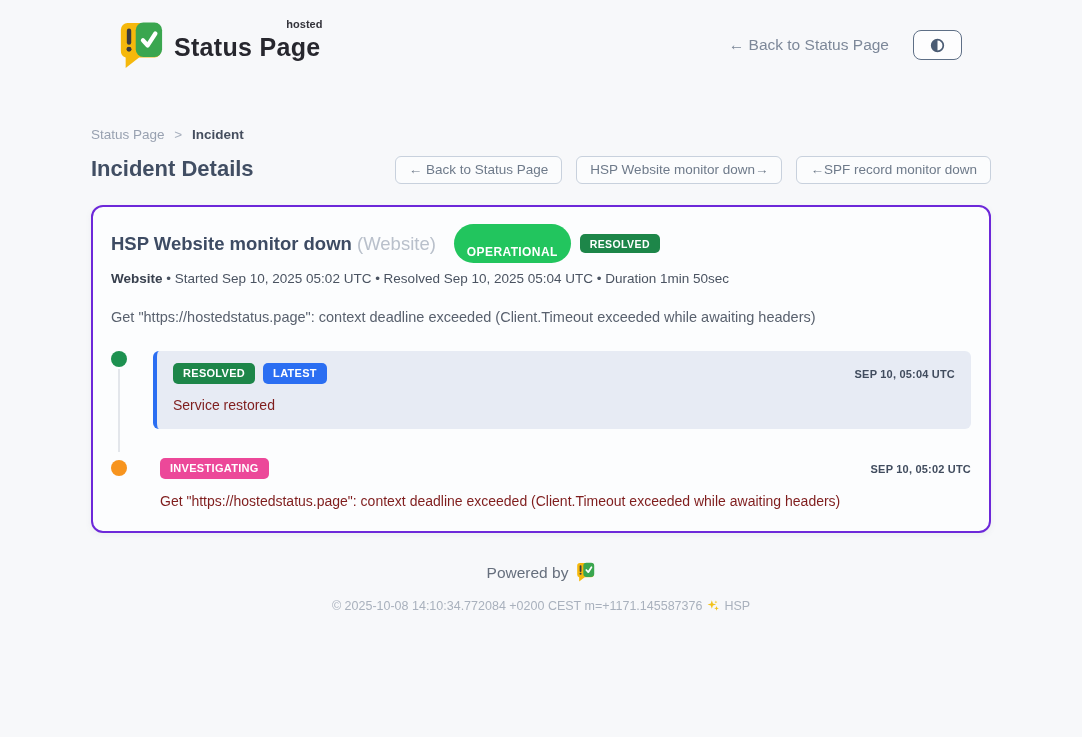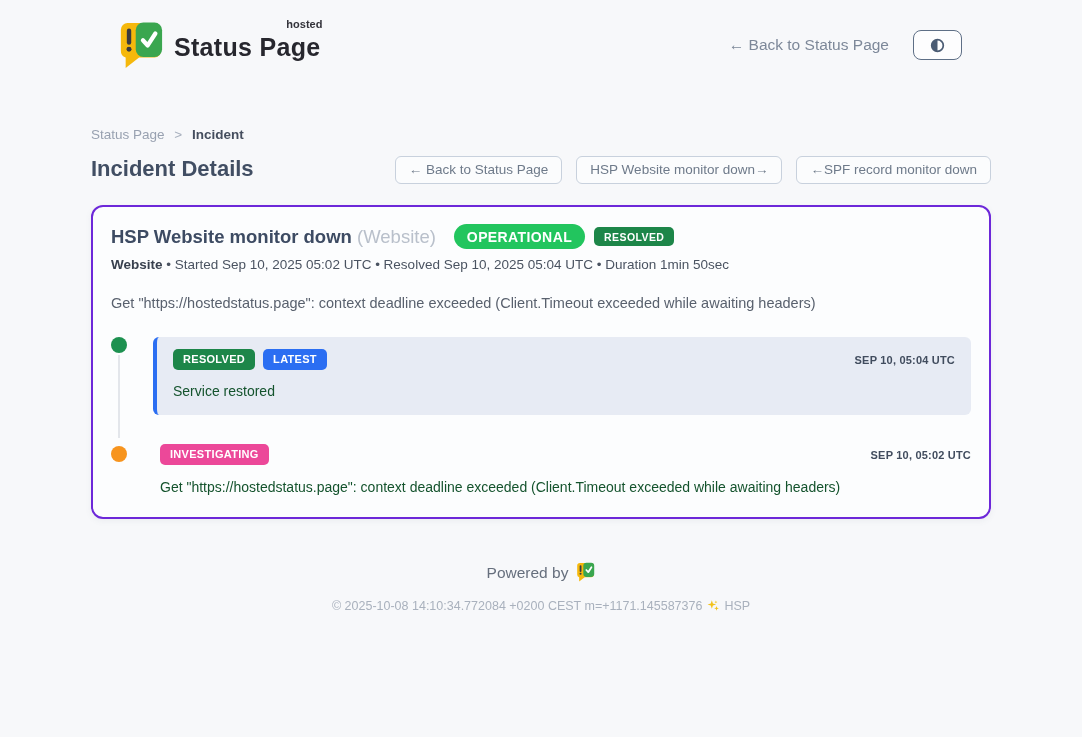--- a/index.html
+++ b/index.html
@@ -64,21 +64,21 @@
     padding: 17px 18px 22px;
   }
   .card-title-row { display: flex; align-items: center; }
   h2.incident-title { font-size: 18.5px; font-weight: 600; color: #3d4b63; }
   .incident-title .muted { color: #b9c0cb; font-weight: 500; }
   .badge {
     display: inline-block; color: #fff; font-weight: 700;
     font-size: 10.5px; letter-spacing: 0.4px;
     padding: 5px 10px 4px; border-radius: 5px; line-height: 1;
   }
-  .badge.pill { border-radius: 999px; padding: 6px 13px 5px; font-size: 14px; }
+  .badge.pill { border-radius: 999px; padding: 22px 13px 5px; font-size: 12px; }
   .hdr-badges { display: flex; align-items: center; gap: 9px; margin-left: 18px; }
 
   .meta { margin-top: 8px; font-size: 13.5px; color: #4a5361; }
   .meta b { color: #38404e; font-weight: 700; text-align: right; }
 
   .description { margin-top: 23px; font-size: 14.5px; color: #59616e; }
 
   
   .timeline { margin-top: 26px; position: relative; }
   .connector {
@@ -101,21 +101,21 @@
   .entry-head { display: flex; align-items: center; gap: 8px; }
   .t-badge {
     display: inline-block; color: #fff; font-weight: 700;
     font-size: 11px; letter-spacing: 0.3px;
     padding: 5px 10px; border-radius: 5px; line-height: 1;
   }
   .timestamp {
     margin-left: auto; font-size: 11px; font-weight: 700; color: #414c5e;
     letter-spacing: 0.2px;
   }
-  .entry-message { margin-top: 13px; font-size: 14px; color: #14532d; }
+  .entry-message { margin-top: 13px; font-size: 14px; color: #7f1d1d; }
   .entry.plain .entry-message { margin-top: 14px; }
 
   
   footer { margin-top: auto; text-align: center; padding-bottom: 25px; }
   .powered {
     display: flex; align-items: flex-end; justify-content: center; gap: 8px;
     font-size: 15.5px; color: #666f7d;
   }
   .powered-icon { width: 19px; height: 20px; }
   .copyright {

